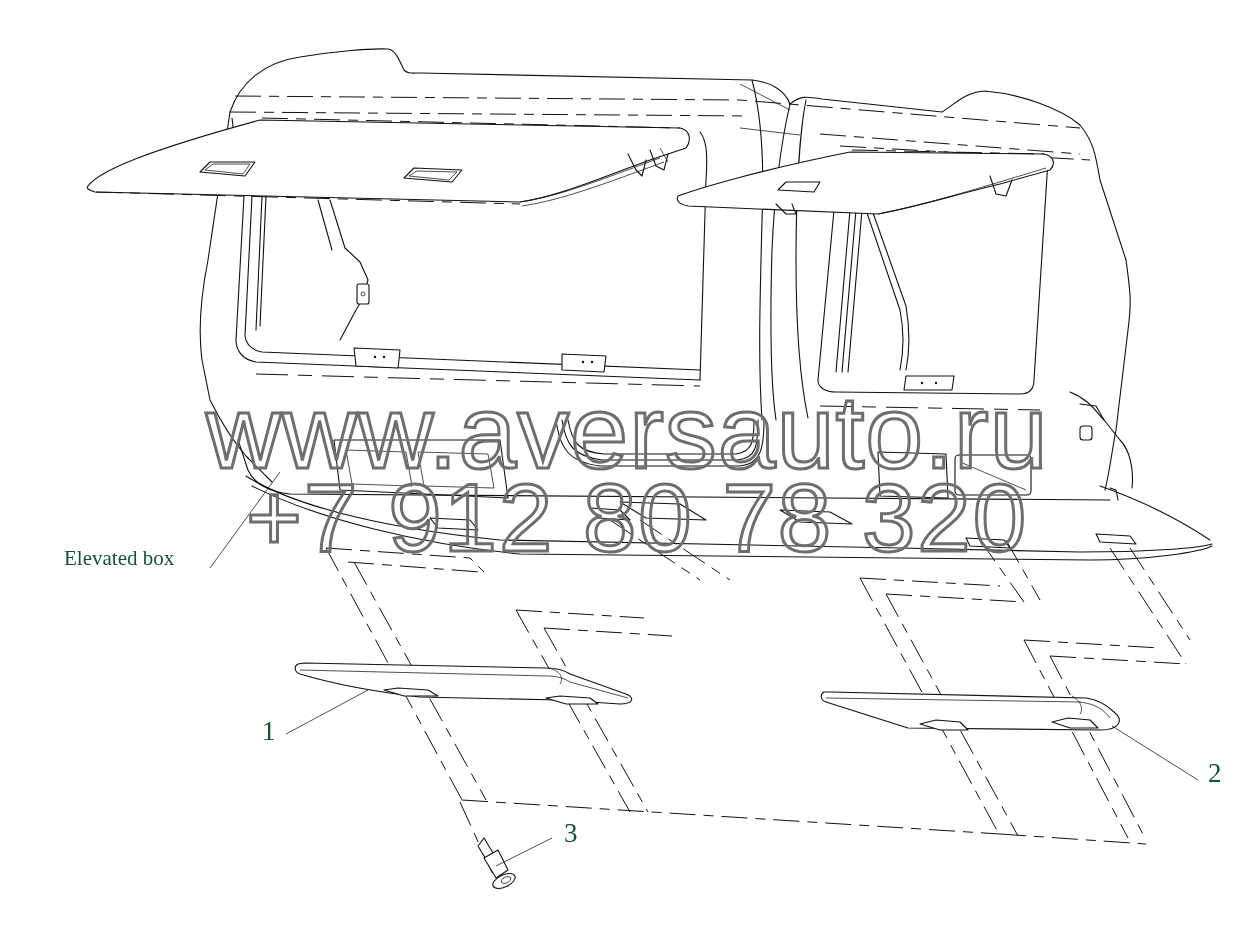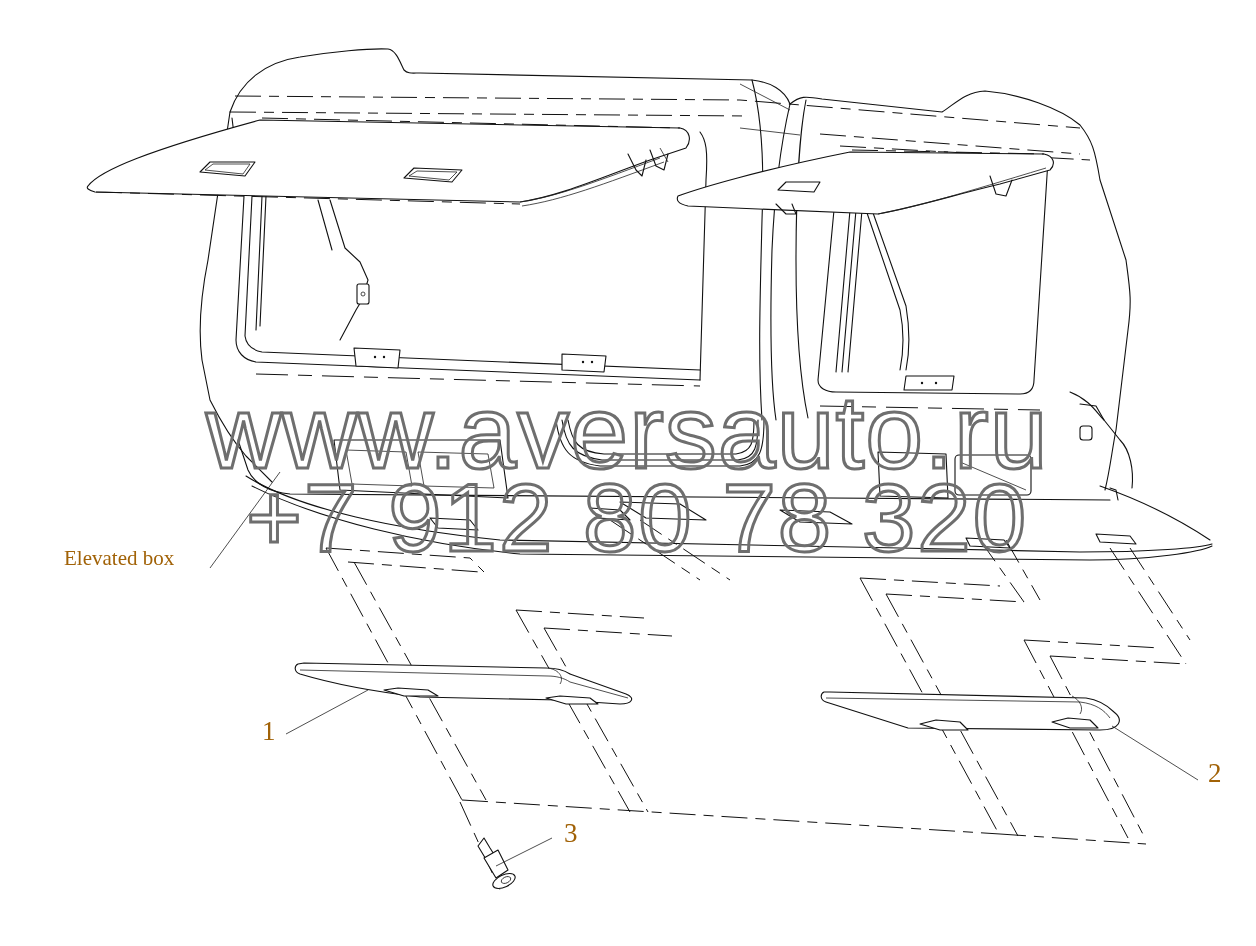--- a/index.html
+++ b/index.html
@@ -7,21 +7,21 @@
     .canvas { position: absolute; left: 0; top: 0; width: 1256px; height: 946px; }
     .canvas svg { position: absolute; left: 0; top: 0; }
     .ln { fill: none; stroke: #111; stroke-width: 1.1; stroke-linejoin: round; stroke-linecap: round; }
     .ln-thin { fill: none; stroke: #222; stroke-width: 0.8; }
     .ln-dash { fill: none; stroke: #111; stroke-width: 1; stroke-dasharray: 26 8 10 8; }
     .ln-hidden { fill: none; stroke: #111; stroke-width: 1; stroke-dasharray: 32 10 14 10; }
     .fill-w { fill: #ffffff; stroke: #111; stroke-width: 1.1; stroke-linejoin: round; }
     .callout-label {
       position: absolute;
       font-family: "Liberation Serif", "DejaVu Serif", serif;
-      color: #a16207;
+      color: #14532d;
       line-height: 1;
       white-space: nowrap;
     }
     .lbl-elevated { left: 64px; top: 548px; font-size: 21px; }
     .lbl-1 { left: 262px; top: 718px; font-size: 27px; }
     .lbl-2 { left: 1208px; top: 760px; font-size: 27px; }
     .lbl-3 { left: 564px; top: 820px; font-size: 27px; }
     .watermark {
       position: absolute;
       font-family: "Liberation Sans", "DejaVu Sans", sans-serif;

